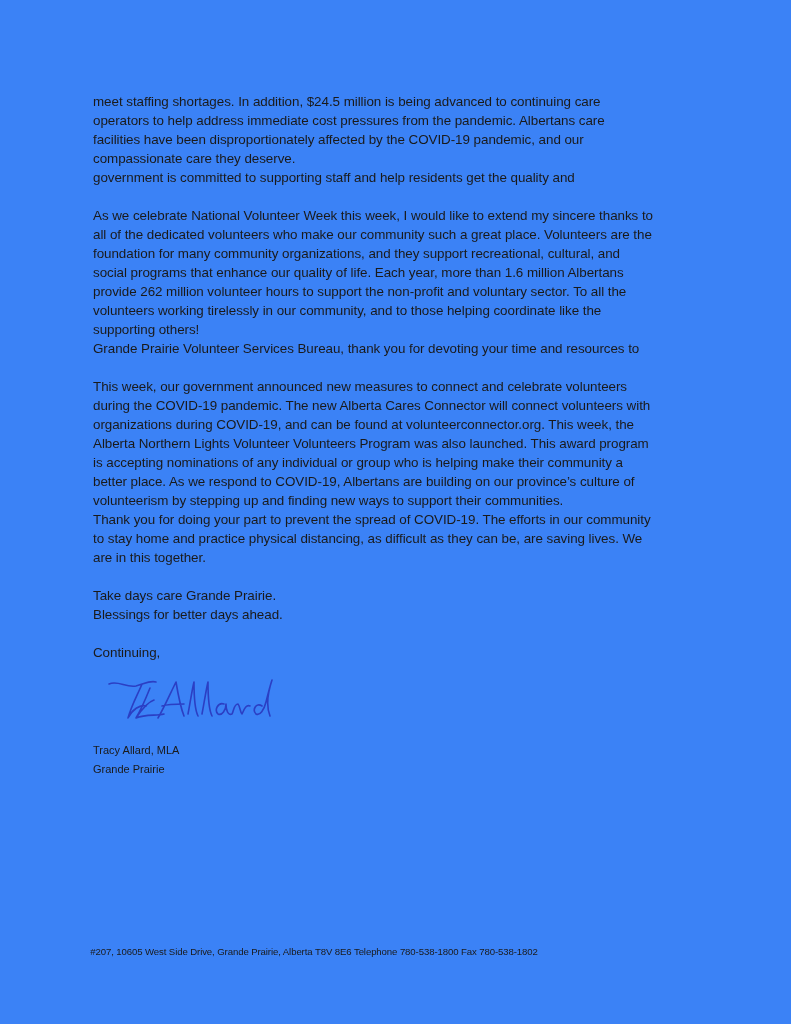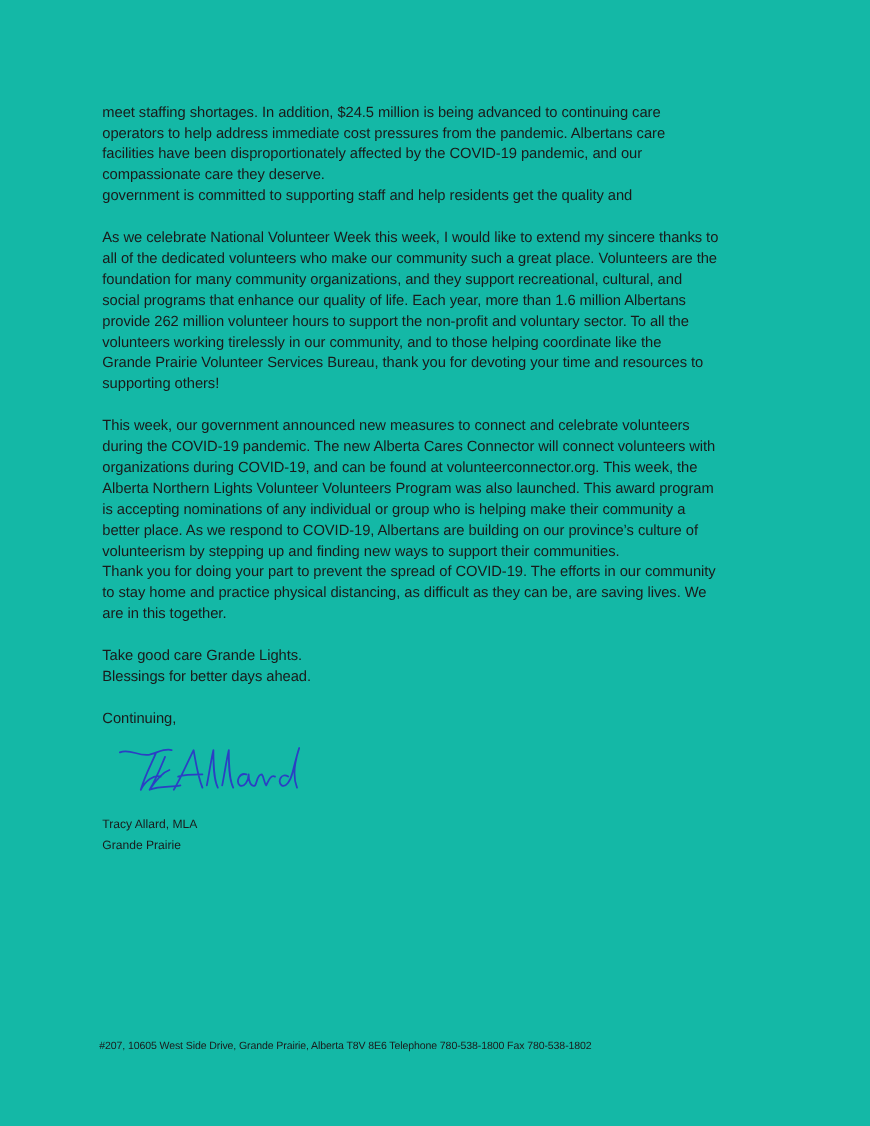--- a/index.html
+++ b/index.html
@@ -14,21 +14,21 @@
       overflow: hidden;
       font-family: "Liberation Sans", sans-serif;
       color: #1a1a1a;
     }
     .page {
       position: absolute;
       left: 0;
       top: 0;
       width: 791px;
       height: 1024px;
-      background: #14b8a6;
+      background: #3b82f6;
     }
     .body-text {
       position: absolute;
       left: 93px;
       top: 92px;
       width: 640px;
       font-size: 13.4px;
       line-height: 19px;
       letter-spacing: -0.05px;
     }
@@ -86,39 +86,39 @@
       <span class="line">government is committed to supporting staff and help residents get the quality and</span>
     </div>
 
     <div class="para">
       <span class="line">As we celebrate National Volunteer Week this week, I would like to extend my sincere thanks to</span>
       <span class="line">all of the dedicated volunteers who make our community such a great place. Volunteers are the</span>
       <span class="line">foundation for many community organizations, and they support recreational, cultural, and</span>
       <span class="line">social programs that enhance our quality of life. Each year, more than 1.6 million Albertans</span>
       <span class="line">provide 262 million volunteer hours to support the non-profit and voluntary sector. To all the</span>
       <span class="line">volunteers working tirelessly in our community, and to those helping coordinate like the</span>
+      <span class="line">supporting others!</span>
       <span class="line">Grande Prairie Volunteer Services Bureau, thank you for devoting your time and resources to</span>
-      <span class="line">supporting others!</span>
     </div>
 
     <div class="para">
       <span class="line">This week, our government announced new measures to connect and celebrate volunteers</span>
       <span class="line">during the COVID-19 pandemic. The new Alberta Cares Connector will connect volunteers with</span>
       <span class="line">organizations during COVID-19, and can be found at volunteerconnector.org. This week, the</span>
       <span class="line">Alberta Northern Lights Volunteer Volunteers Program was also launched. This award program</span>
       <span class="line">is accepting nominations of any individual or group who is helping make their community a</span>
       <span class="line">better place. As we respond to COVID-19, Albertans are building on our province’s culture of</span>
       <span class="line">volunteerism by stepping up and finding new ways to support their communities.</span>
       <span class="line">Thank you for doing your part to prevent the spread of COVID-19. The efforts in our community</span>
       <span class="line">to stay home and practice physical distancing, as difficult as they can be, are saving lives. We</span>
       <span class="line">are in this together.</span>
     </div>
 
     <div class="closing">
-      <span class="line">Take good care Grande Lights.</span>
+      <span class="line">Take days care Grande Prairie.</span>
       <span class="line">Blessings for better days ahead.</span>
     </div>
 
     <div class="para tight">
       <span class="line">Continuing,</span>
     </div>
   </div>
 
   <svg class="signature" viewBox="0 0 170 52" xmlns="http://www.w3.org/2000/svg">
     <g id="sig-strokes" fill="none" stroke="#2b3fc4" stroke-width="1.6" stroke-linecap="round" stroke-linejoin="round">

